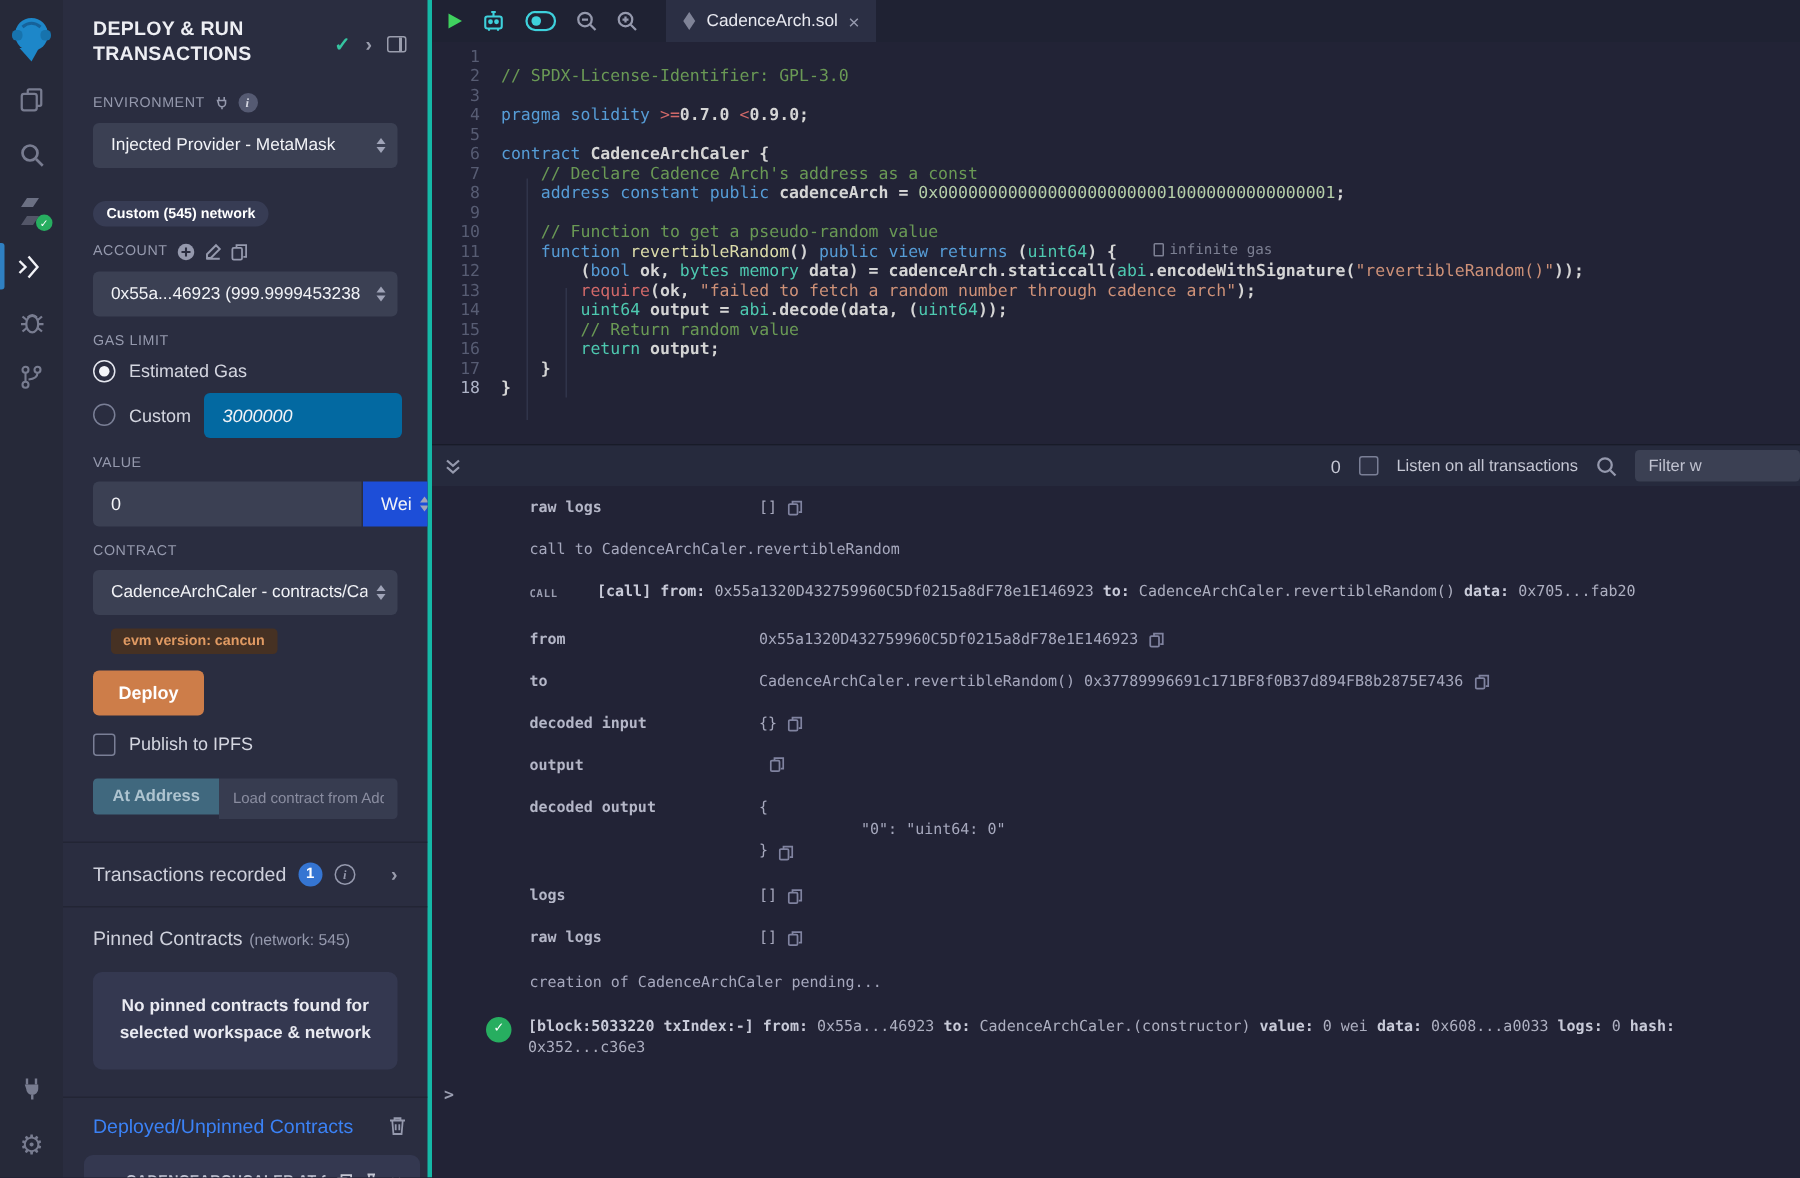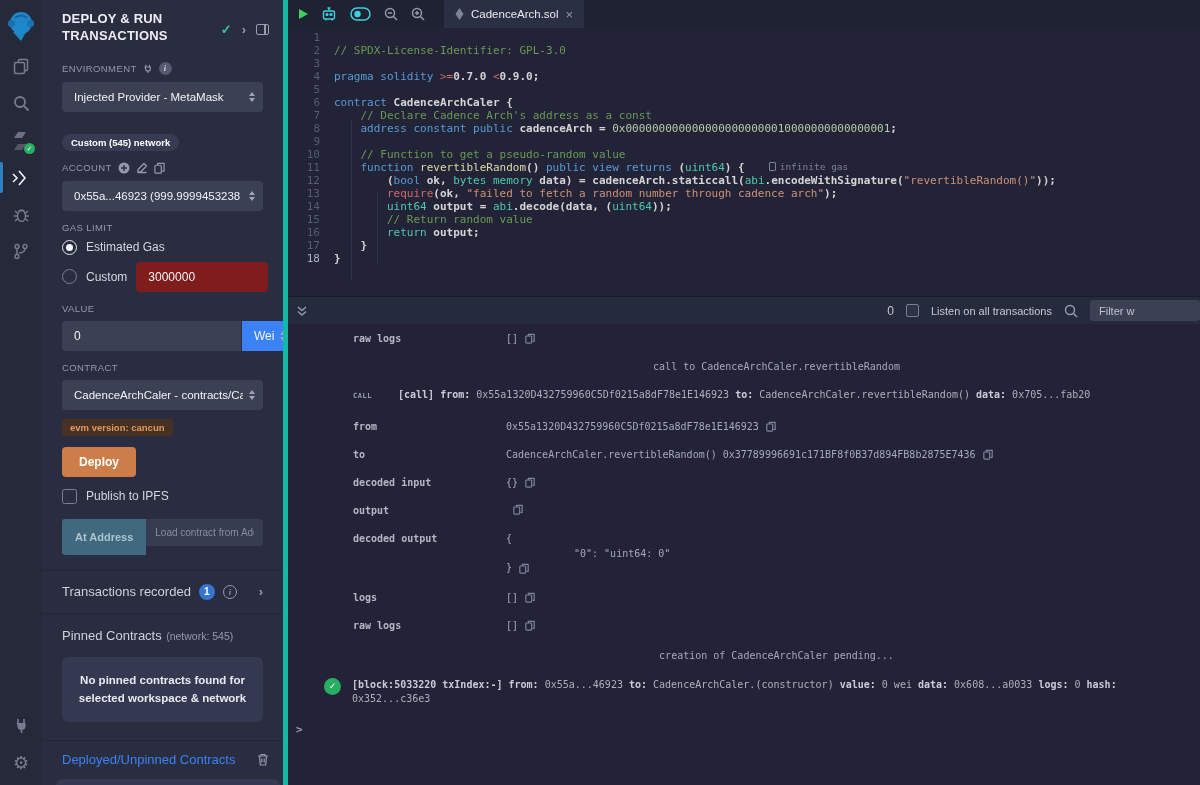--- a/index.html
+++ b/index.html
@@ -14,21 +14,21 @@
   .rail-item { width:42px; height:37px; display:flex; align-items:center; justify-content:center;
     color:#787c90; position:relative; }
   .rail-item.active { color:#f2f3f7; }
   .rail-item.active::before { content:""; position:absolute; left:0; top:3px; bottom:3px;
     width:3px; background:#2f80c2; border-radius:0 2px 2px 0; }
   .rail-bottom { margin-top:auto; margin-bottom:4px; display:flex; flex-direction:column; align-items:center; }
   .badge-check { position:absolute; right:7px; bottom:5px; width:11px; height:11px; border-radius:50%;
     background:#27ae60; color:#fff; font-size:7px; display:flex; align-items:center; justify-content:center; }
 
   
-  .side-panel { width:246px; background:#2a2d40; border-right:5px solid #14b8a6; flex-shrink:0;
+  .side-panel { width:246px; background:#2a2d40; border-right:3px solid #14b8a6; flex-shrink:0;
     color:#c5c7d4; overflow:hidden; }
   .panel-header { display:flex; padding:11px 14px 6px 20px; }
   .panel-title { flex:1; font-size:13px; font-weight:bold; color:#edeef3; line-height:1.3; letter-spacing:.2px; }
   .header-icons { display:flex; gap:10px; align-items:center; padding-top:3px; }
   .hi-check { color:#35c4a0; font-size:13px; font-weight:bold; }
   .hi-chev { color:#9a9dad; font-size:13px; font-weight:bold; }
   .hi-panel { width:13px; height:11px; border:1.4px solid #9a9dad; border-radius:2px; position:relative; }
   .hi-panel::after { content:""; position:absolute; right:2.5px; top:0; bottom:0; width:1.4px; background:#9a9dad; }
 
   .sec { padding:0 20px; }
@@ -46,36 +46,36 @@
     border-bottom:4px solid #a0a4b8; }
   .tri-dn { width:0; height:0; border-left:3.5px solid transparent; border-right:3.5px solid transparent;
     border-top:4px solid #a0a4b8; }
   .pill { display:inline-block; background:#373c54; color:#fff; font-size:9.5px; font-weight:bold;
     padding:3px 9px; border-radius:9px; margin-top:22px; }
   .radio-row { display:flex; align-items:center; gap:9px; margin:7px 0; font-size:12px; color:#d4d6e0; }
   .radio { width:15px; height:15px; border-radius:50%; border:1px solid #7a7f96; flex-shrink:0;
     display:flex; align-items:center; justify-content:center; }
   .radio.sel { border-color:#e4e6ee; }
   .radio.sel::after { content:""; width:7px; height:7px; border-radius:50%; background:#f4f5f9; }
-  .gas-input { width:132px; background:#7f1d1d; border:none; border-radius:4px; height:30px;
-    color:#f2f3f7; font-size:12px; padding:0 12px; }
+  .gas-input { width:132px; background:#0369a1; border:none; border-radius:4px; height:30px;
+    color:#f2f3f7; font-size:12px; padding:0 12px;font-style:italic; }
   .value-row { display:flex; gap:1px; }
   .value-input { flex:1; background:#3b4053; border:none; border-radius:4px 0 0 4px; height:30px;
     color:#f2f3f7; font-size:12px; padding:0 12px; }
-  .unit-select { background:#3b82f6; border-radius:0 4px 4px 0; width:68px; display:flex;
+  .unit-select { background:#1d4ed8; border-radius:0 4px 4px 0; width:68px; display:flex;
     align-items:center; padding:0 8px 0 12px; font-size:12px; color:#f2f3f7; height:30px; }
   .evm-badge { display:inline-block; background:#463123; color:#e09a63; font-size:9.5px; font-weight:bold;
-    padding:3px 8px; border-radius:3px; margin-top:9px; }
+    padding:3px 8px; border-radius:3px; margin-top:9px;margin-left:12px; }
   .deploy-btn { margin-top:11px; background:#cd7d49; color:#fff; font-weight:bold; font-size:12px;
     border:none; border-radius:4px; padding:8px 17px; display:block; }
   .chk-row { display:flex; align-items:center; gap:9px; margin-top:12px; font-size:12px; color:#d4d6e0; }
   .chk { width:15px; height:15px; border:1px solid #7a7f96; border-radius:2.5px; background:transparent; flex-shrink:0; }
   .ataddr-row { display:flex; margin-top:15px; }
   .ataddr-btn { background:#40687e; color:#aec4d0; font-weight:bold; font-size:11px; border:none;
-    border-radius:3px 0 0 3px; padding:0 13px; height:36px; }
+    border-radius:3px 0 0 3px; padding:0 13px; height:24px; }
   .ataddr-input { flex:1; min-width:0; background:#373c50; border:none; border-radius:0 3px 3px 0;
     height:27px; font-size:10px; color:#e2e4ec; padding:0 9px; }
   .ataddr-input::placeholder { color:#8a8da0; }
   .divider { height:1px; background:#222534; margin-top:15px; }
   .tx-row { display:flex; align-items:center; gap:8px; padding:13px 20px; font-size:13px; color:#ced0db; }
   .badge-count { background:#3575d2; color:#fff; min-width:16px; height:16px; border-radius:50%;
     font-size:10px; font-weight:bold; display:inline-flex; align-items:center; justify-content:center; }
   .tx-chev { margin-left:auto; color:#9a9dad; font-size:13px; font-weight:bold; }
   .pinned-sec { padding:12px 20px 16px; }
   .pinned-title { font-size:13px; color:#ced0db; }
@@ -124,21 +124,21 @@
   .th-chk { width:13px; height:13px; border:1px solid #7a7f96; border-radius:2px; background:#2e3246; flex-shrink:0; }
   .th-label { color:#c5c7d4; font-size:11px; white-space:nowrap; }
   .filter-input { width:110px; flex-shrink:0; background:#3b4053; border:none; height:21px;
     border-radius:3px; color:#e8e9f0; padding:0 9px; font-size:11px; }
   .filter-input::placeholder { color:#c0c2d0; }
   .term-body { flex:1; font:10px "DejaVu Sans Mono", monospace; color:#a6a8bd;
     padding:8px 0 0 65px; overflow:hidden; }
   .kv { display:flex; align-items:flex-start; margin-bottom:15px; line-height:13px; }
   .kv .k { width:153px; flex-shrink:0; font-weight:bold; color:#b4b6c7; }
   .kv .v { display:flex; gap:7px; align-items:center; }
-  .tline { margin-bottom:15px; line-height:13px;text-align:center; }
+  .tline { margin-bottom:15px; line-height:13px; }
   .call-row { display:flex; margin:13px 0 17px 0; line-height:13px; }
   .call-tag { width:45px; flex-shrink:0; font-size:7px; font-weight:bold; text-transform:uppercase;
     color:#9a9db0; letter-spacing:.5px; padding-top:2px; }
   .tk-b { font-weight:bold; color:#c8cad8; }
   .tk-t { color:#adafc0; }
   .vblock { line-height:14.5px; }
   .vblock .ind { padding-left:68px; }
   .vblock .cl { display:flex; gap:7px; align-items:center; }
   .success-row { display:flex; gap:11px; align-items:flex-start; margin-left:-29px;
     margin-top:16px; margin-bottom:15px; line-height:14px; }

